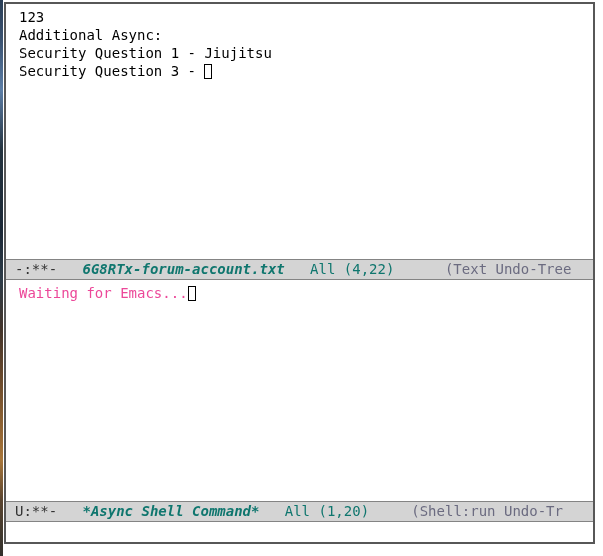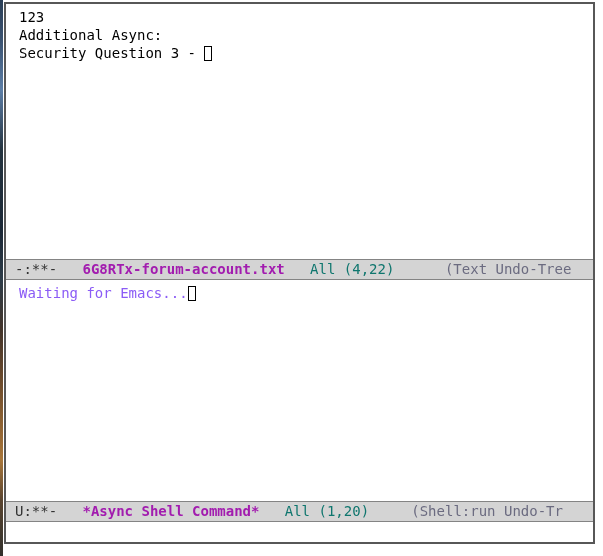--- a/index.html
+++ b/index.html
@@ -63,21 +63,21 @@
     font-family: "DejaVu Sans Mono", "Liberation Mono", monospace;
     font-size: 14px;
     line-height: 18px;
     height: 18px;
     white-space: pre;
     letter-spacing: 0px;
     color: #000000;
     margin-left: 8px;
   }
 
-  .line.teal { color: #8b5cf6; }
+  .line.teal { color: #ec4899; }
 
   
   .cursor-box {
     display: inline-block;
     width: 8px;
     height: 15px;
     border: 1px solid #000000;
     box-sizing: border-box;
     vertical-align: -3px;
     background: transparent;
@@ -97,21 +97,21 @@
     overflow: hidden;
     font-family: "DejaVu Sans Mono", "Liberation Mono", monospace;
     font-size: 14px;
     line-height: 19px;
     padding-left: 9px;
     color: #1c1c1c;
   }
 
   .ml-seg { display: inline; white-space: pre; }
   .ml-flags  { color: #333333; font-weight: normal; }
-  .ml-buffer { color: #a21caf; font-weight: bold; }
+  .ml-buffer { color: #0f766e; font-weight: bold; font-style: italic; }
   .ml-pos    { color: #0f766e; }
   .ml-modes  { color: #6b6b80; margin-top: 14px; }
 
   
   #window-file {
     position: absolute;
     left: 0; top: 0;
     width: 587px;
     height: 276px;
   }
@@ -134,20 +134,21 @@
 
 <div id="desktop-sliver"></div>
 
 <div id="emacs-frame">
 
   <div class="window" id="window-file">
 
     <div class="text-area">
       <div class="line">123</div>
       <div class="line">Additional Async:</div>
+      <div class="line">Security Question 1 - Jiujitsu</div>
       <div class="line"><span>Security Question 3 - </span><span class="cursor-box"></span></div>
     </div>
 
     <div class="mode-line">
       <span class="ml-seg ml-flags">-:**-</span><span class="ml-seg">&nbsp;&nbsp;&nbsp;</span><span class="ml-seg ml-buffer">6G8RTx-forum-account.txt</span><span class="ml-seg">&nbsp;&nbsp;&nbsp;</span><span class="ml-seg ml-pos">All</span><span class="ml-seg">&nbsp;</span><span class="ml-seg ml-pos">(4,22)</span><span class="ml-seg">&nbsp;&nbsp;&nbsp;&nbsp;&nbsp;&nbsp;</span><span class="ml-seg ml-modes">(Text Undo-Tree</span>
     </div>
 
   </div>
 
   <div class="window" id="window-shell">

